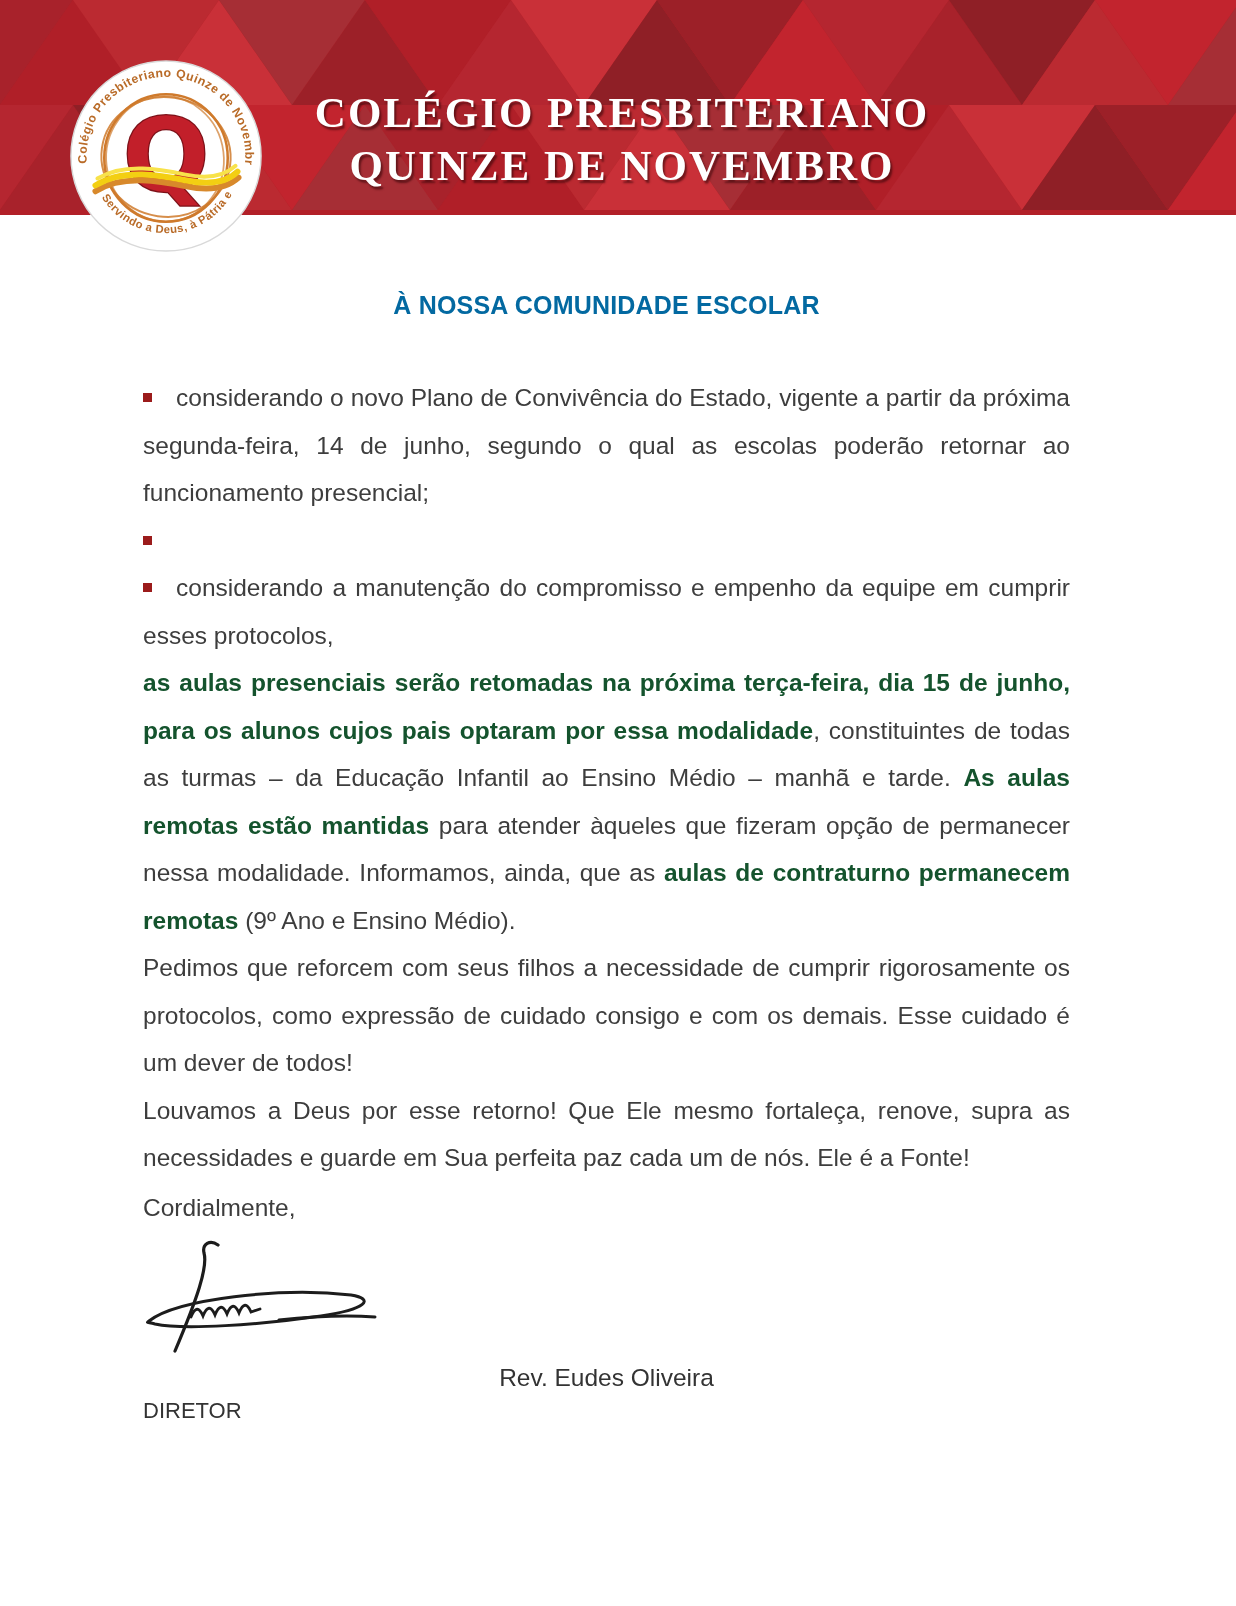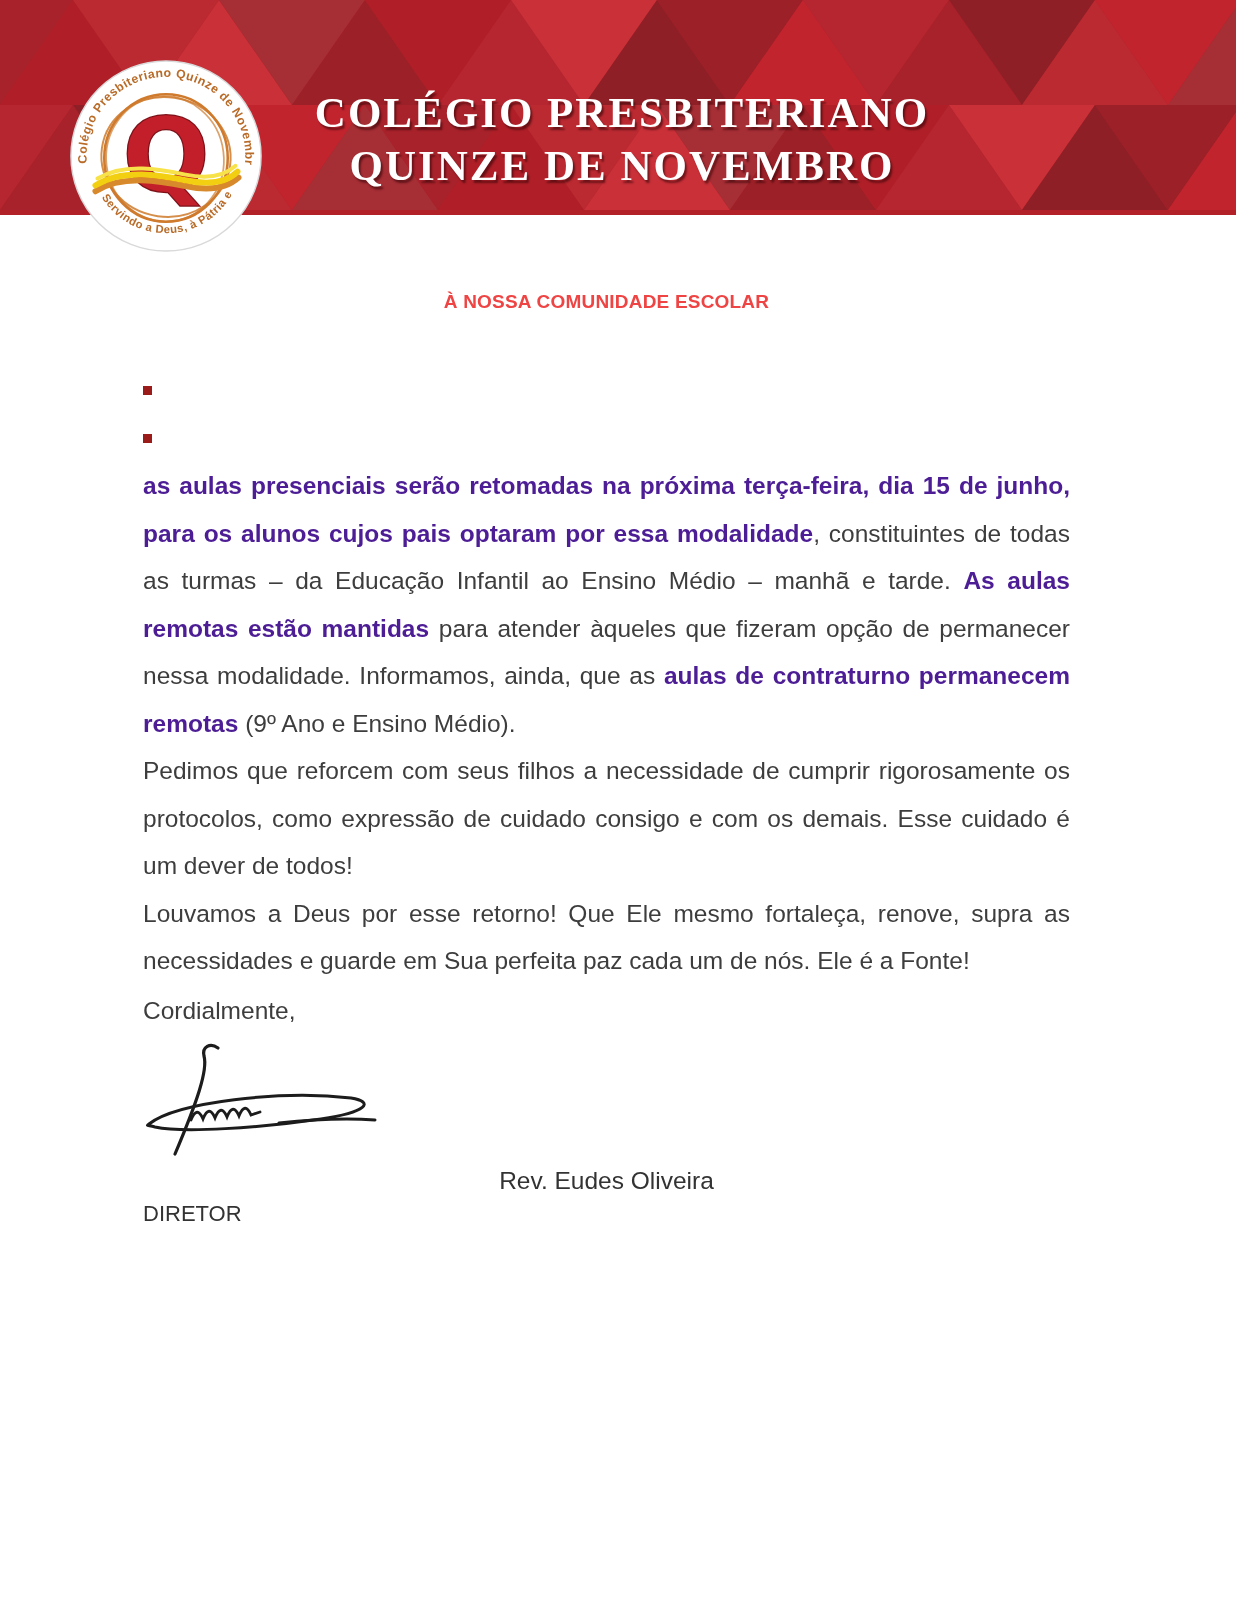--- a/index.html
+++ b/index.html
@@ -30,28 +30,28 @@
   .logo-wrap {
     position:absolute; left:68px; top:58px; width:196px; height:196px; z-index:3;
   }
   .logo-wrap svg { width:196px; height:196px; display:block; }
 
   
   .letter {
     position:relative; padding:76px 166px 0 143px;
   }
   .letter-title {
-    text-align:center; font-weight:bold; font-size:19px; color:#ef4444;
+    text-align:center; font-weight:bold; font-size:25px; color:#0369a1;
     margin-bottom:54px; letter-spacing:0.2px;
   }
   .para {
     font-size:24.5px; line-height:47.5px; text-align:justify;
     color:#3d3d3d; hyphens:none;
   }
-  .para .run.bold { font-weight:bold; color:#4c1d95; }
+  .para .run.bold { font-weight:bold; color:#14532d; }
   .para .bullet {
     display:inline-block; width:9px; height:9px; background:#9b1b1b;
     margin-right:24px; vertical-align:middle; position:relative; top:-2px;
   }
   .closing { margin-top:2px; }
 
   
   .signature {
     width:240px; height:118px; margin:6px 0 0 -4px;
   }
@@ -138,22 +138,23 @@
       <text font-family="'Liberation Sans','DejaVu Sans',sans-serif" font-size="11.5" font-weight="bold" fill="#b96b28" letter-spacing="0.5">
         <textPath href="#arc-bottom" startOffset="4%">Servindo a Deus, à Pátria e a Garanhuns</textPath>
       </text>
     </svg>
   </div>
 
   <div class="letter">
     <div class="letter-title">À NOSSA COMUNIDADE ESCOLAR</div>
 
     <div id="letter-paragraphs">
+        <p class="para bullet"><span class="bullet" style="background: rgb(155, 27, 27);"></span><span class="run">considerando o novo Plano de Convivência do Estado, vigente a partir da próxima segunda-feira, 14 de junho, segundo o qual as escolas poderão retornar ao funcionamento presencial;</span></p>
         <p class="para bullet"><span class="bullet" style="background: rgb(155, 27, 27);"></span></p>
-        <p class="para bullet"><span class="bullet" style="background: rgb(155, 27, 27);"></span></p>
+        <p class="para bullet"><span class="bullet" style="background: rgb(155, 27, 27);"></span><span class="run">considerando a manutenção do compromisso e empenho da equipe em cumprir esses protocolos,</span></p>
         <p class="para plain"><span class="run bold">as aulas presenciais serão retomadas na próxima terça-feira, dia 15 de junho, para os alunos cujos pais optaram por essa modalidade</span><span class="run">, constituintes de todas as turmas – da Educação Infantil ao Ensino Médio – manhã e tarde. </span><span class="run bold">As aulas remotas estão mantidas</span><span class="run"> para atender àqueles que fizeram opção de permanecer nessa modalidade. Informamos, ainda, que as </span><span class="run bold">aulas de contraturno permanecem remotas</span><span class="run"> (9º Ano e Ensino Médio).</span></p>
         <p class="para plain"><span class="run">Pedimos que reforcem com seus filhos a necessidade de cumprir rigorosamente os protocolos, como expressão de cuidado consigo e com os demais. Esse cuidado é um dever de todos!</span></p>
         <p class="para plain"><span class="run">Louvamos a Deus por esse retorno! Que Ele mesmo fortaleça, renove, supra as necessidades e guarde em Sua perfeita paz cada um de nós. Ele é a Fonte!</span></p>
       </div>
 
     <p class="para closing">Cordialmente,</p>
 
     <div class="signature">
       <svg viewBox="0 0 240 118" aria-hidden="true">
         <g fill="none" stroke="#1c1c1c" stroke-linecap="round">

